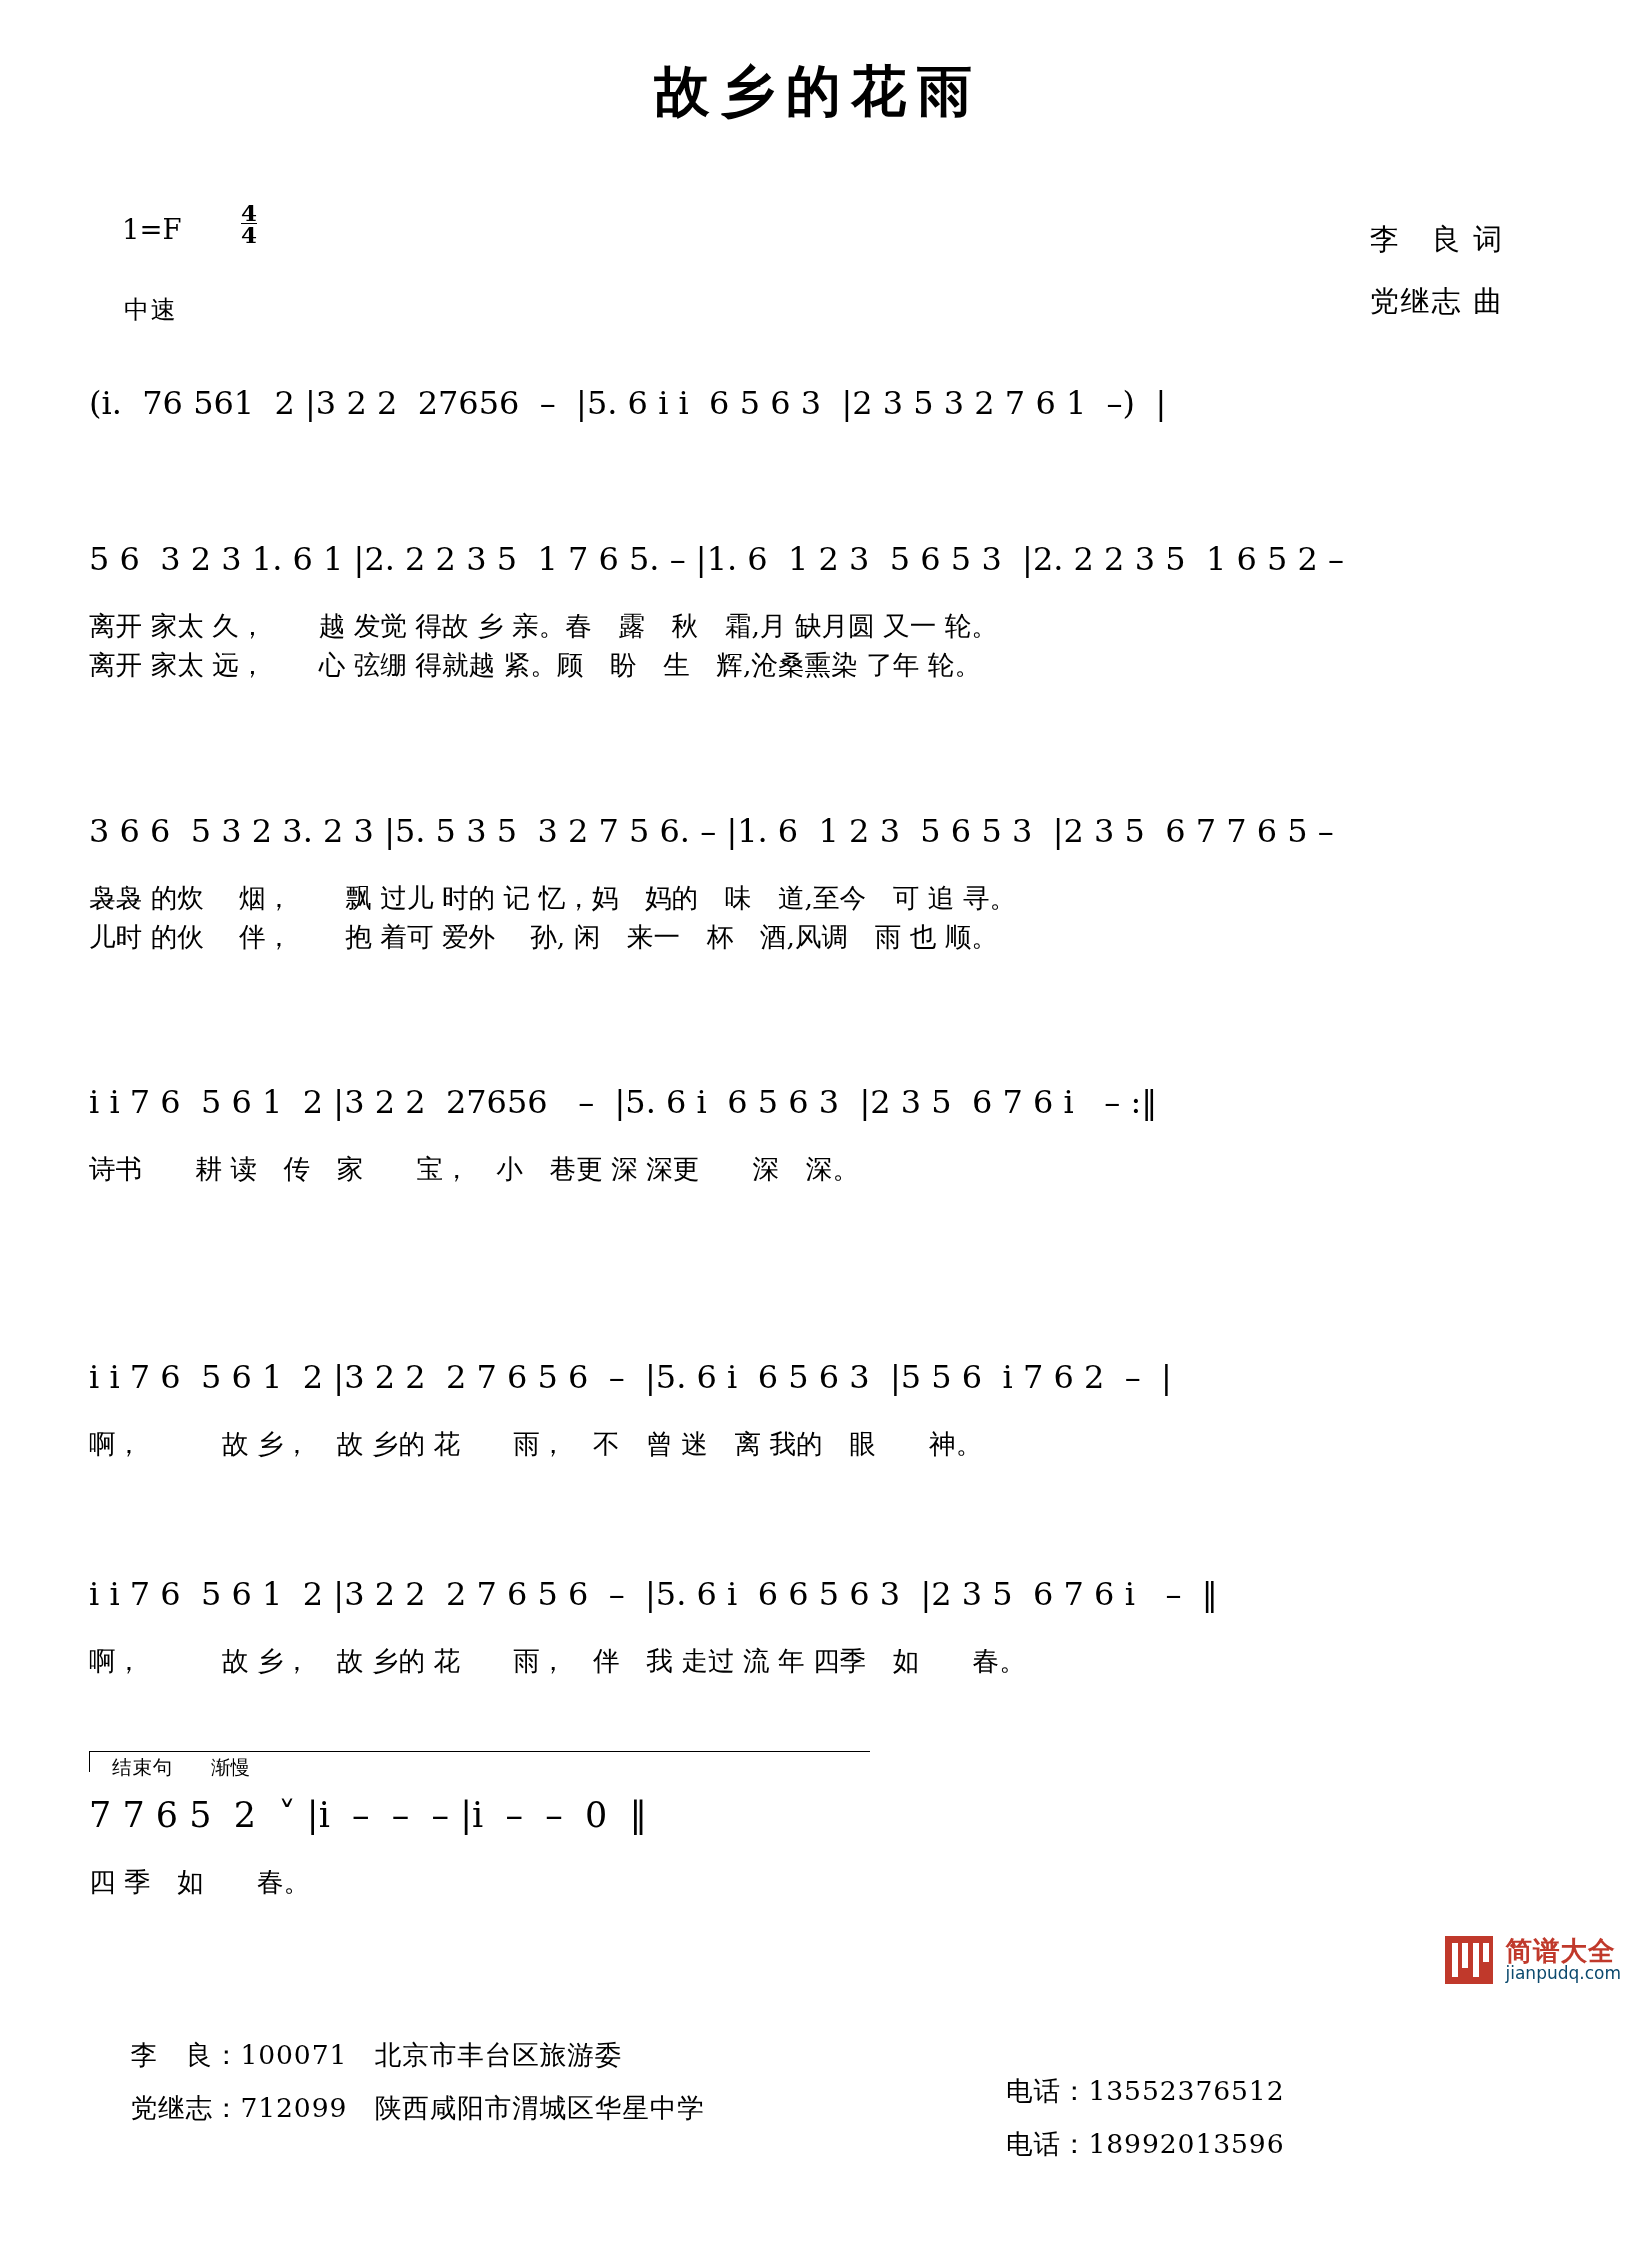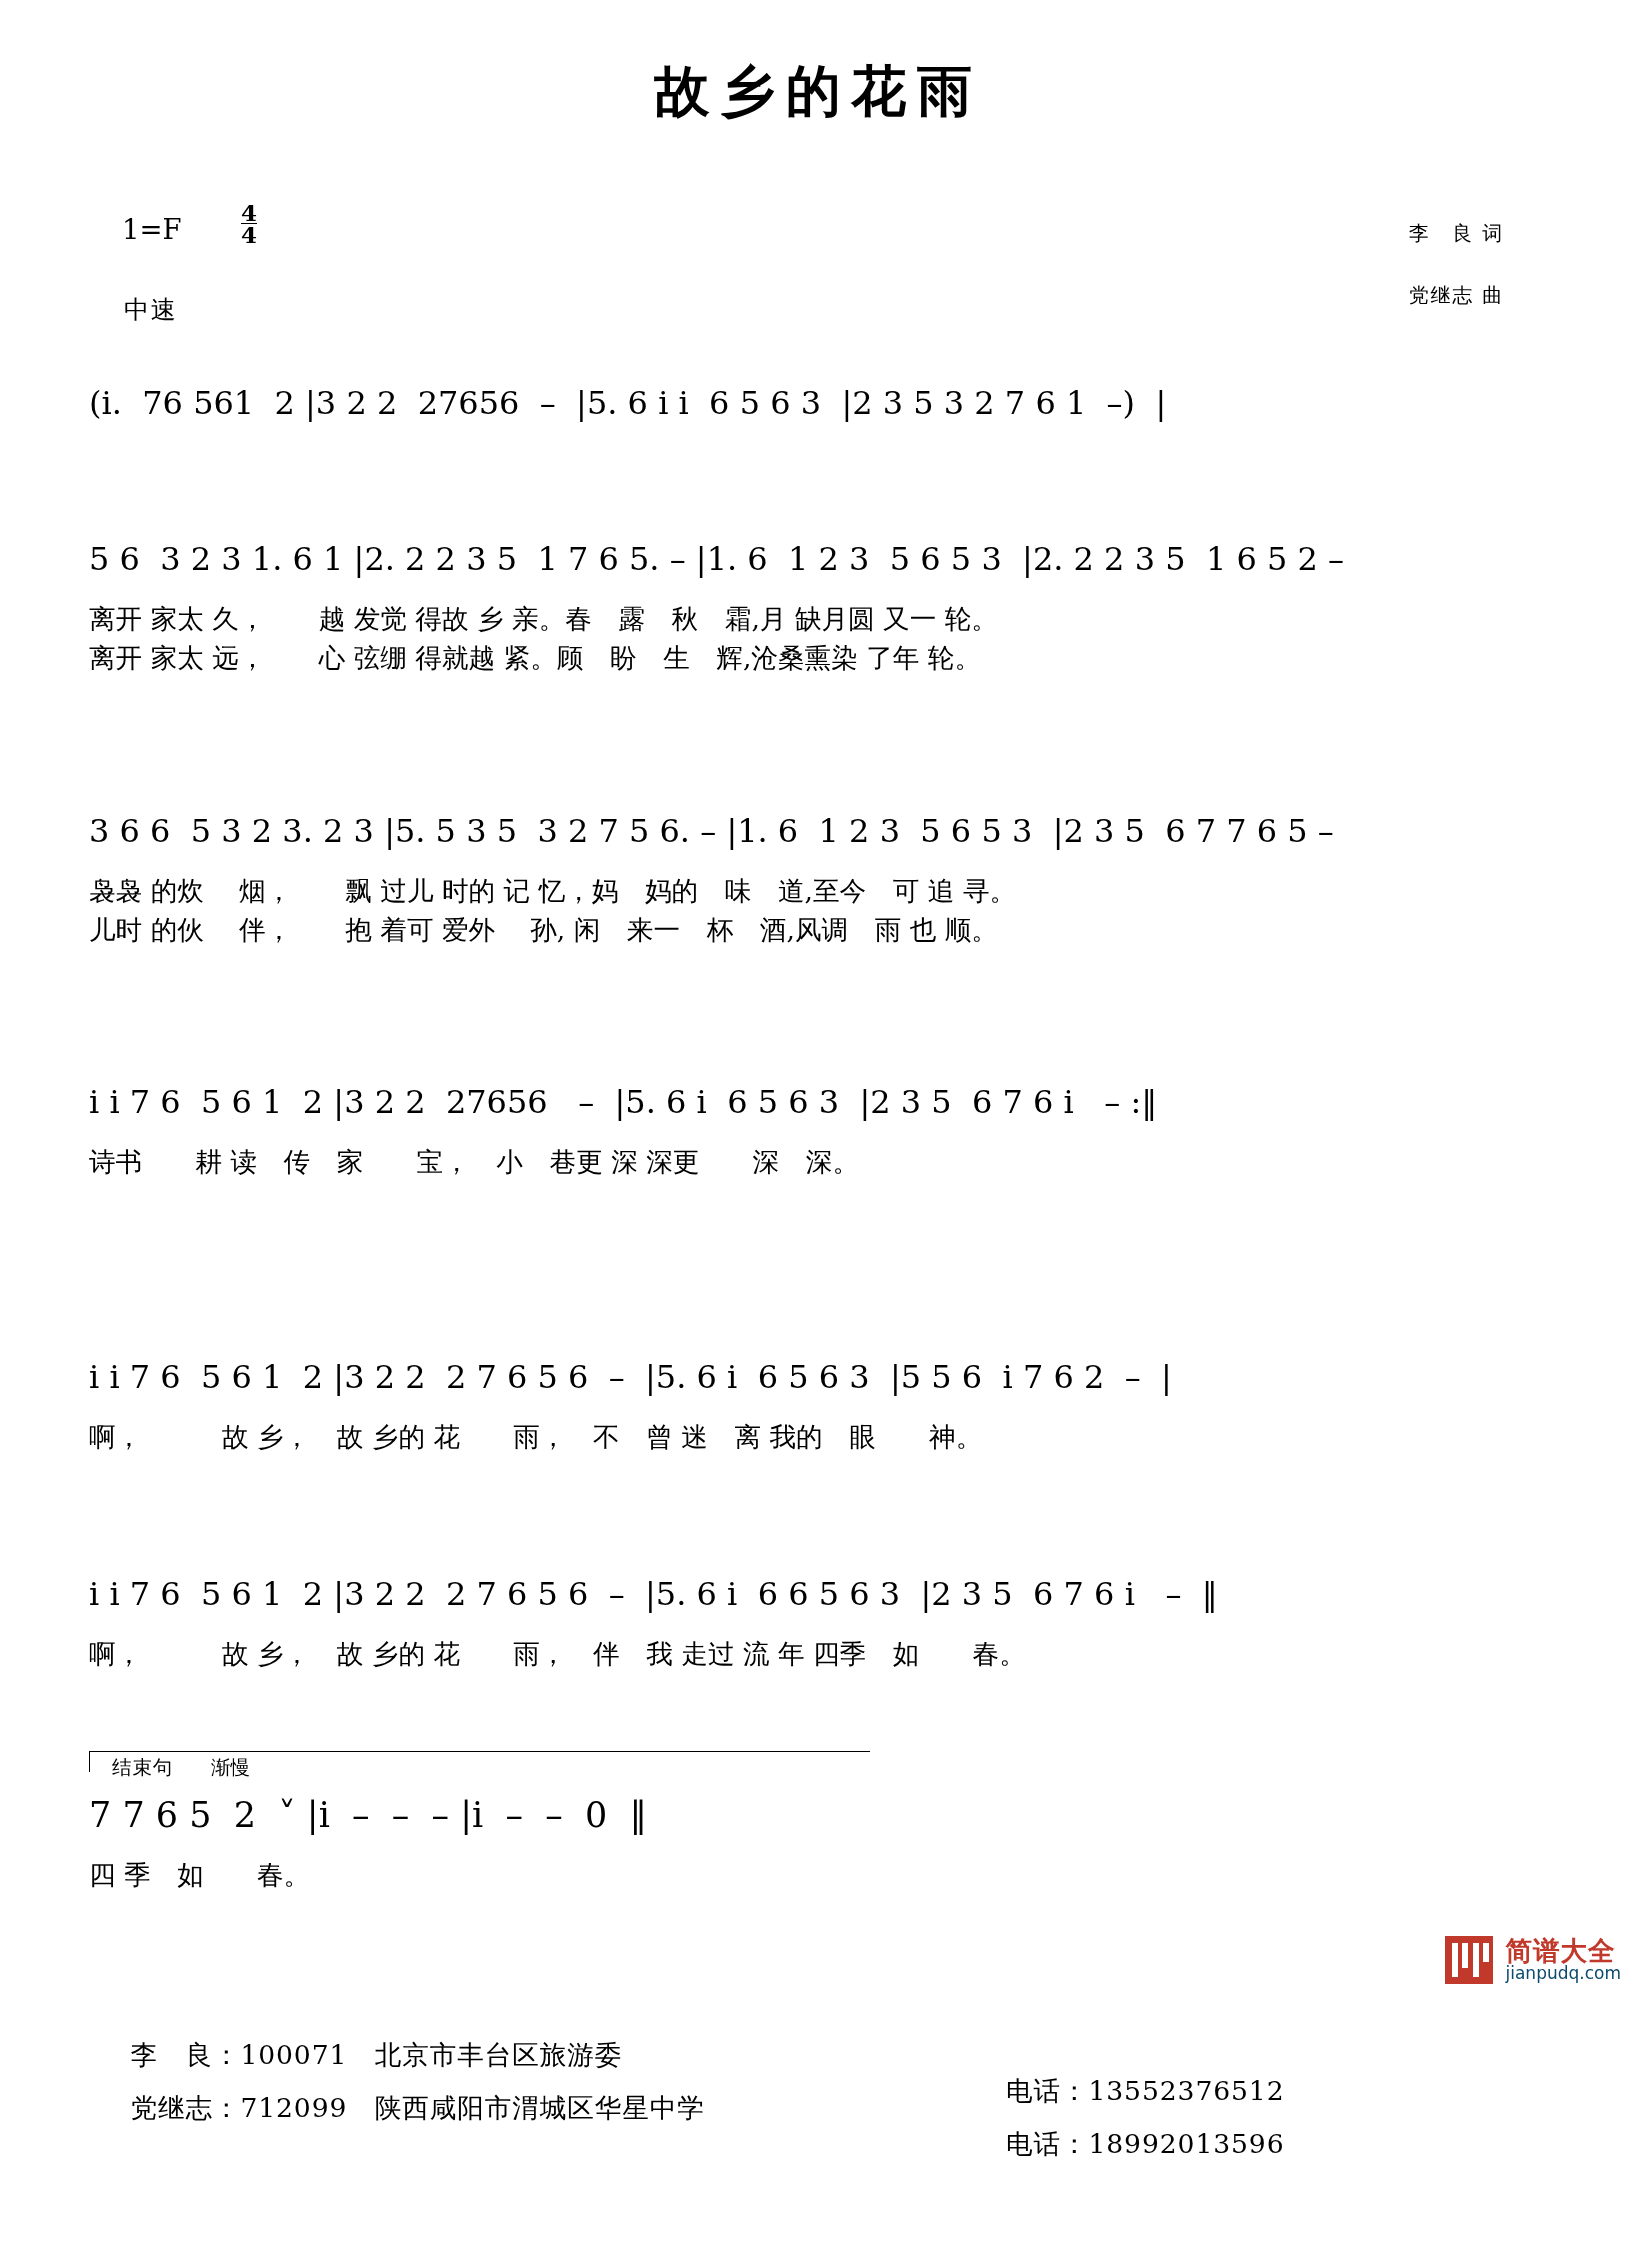--- a/index.html
+++ b/index.html
@@ -56,21 +56,21 @@
     position: absolute;
     left: 124px;
     top: 293px;
     font-size: 25px;
     letter-spacing: 1.8px;
   }
   .credit {
     position: absolute;
     right: 133px;
     text-align: right;
-    font-size: 20px;
+    font-size: 29px;
     letter-spacing: 1.8px;
   }
   .credit.one { top: 220px; }
   .credit.two { top: 282px; }
 
   
   .system {
     position: absolute;
     left: 89px;
     width: 1472px;
@@ -82,21 +82,21 @@
     font-family: "DejaVu Serif", "Liberation Serif", serif;
     line-height: 41px;
   }
   .lyric {
     font-size: 26.6px;
     white-space: pre;
     letter-spacing: 0px;
     line-height: 39px;
     font-family: "DejaVu Serif", "Liberation Serif", serif;
   }
-  .lyric-row { margin-top: 19px; }
+  .lyric-row { margin-top: 26px; }
 
   
   .ending-box {
     position: absolute;
     left: 89px;
     top: 1751px;
     width: 780px;
     border-top: 1.8px solid #000;
     border-left: 1.8px solid #000;
     height: 19.5px;

